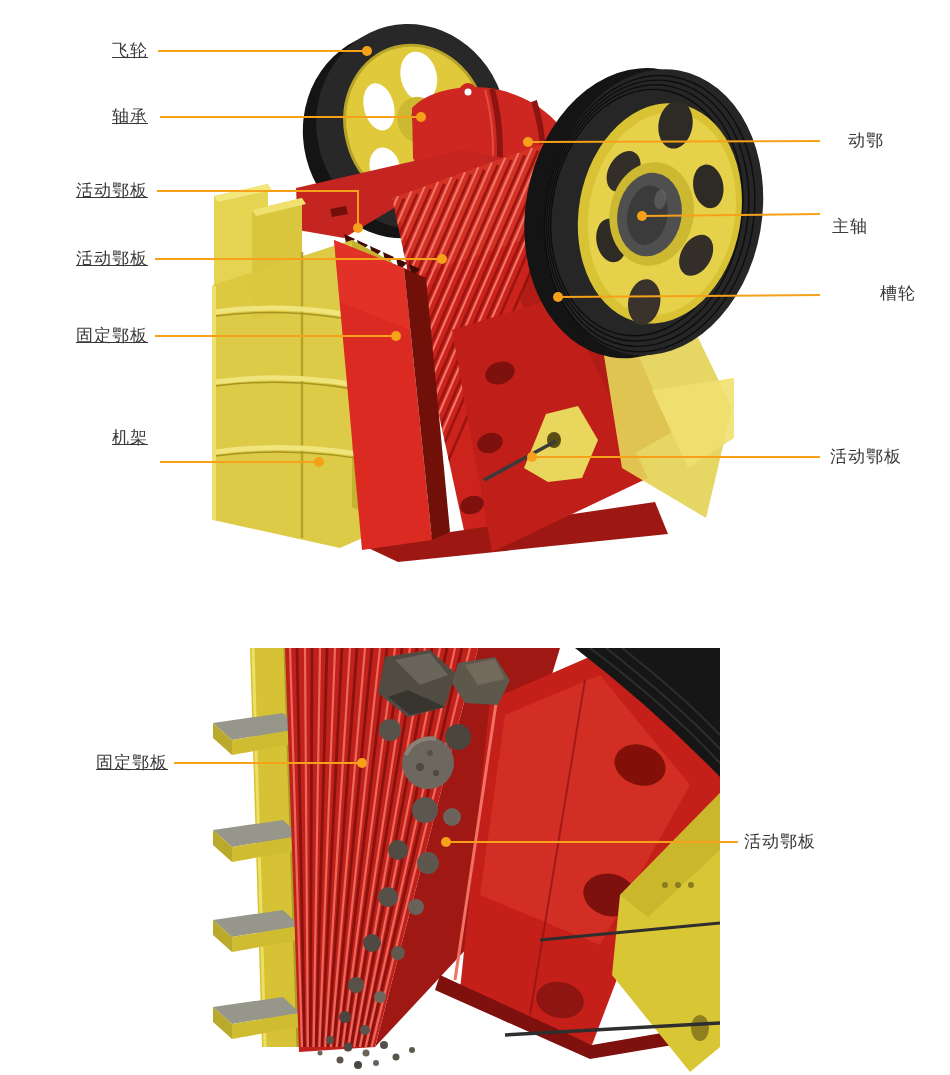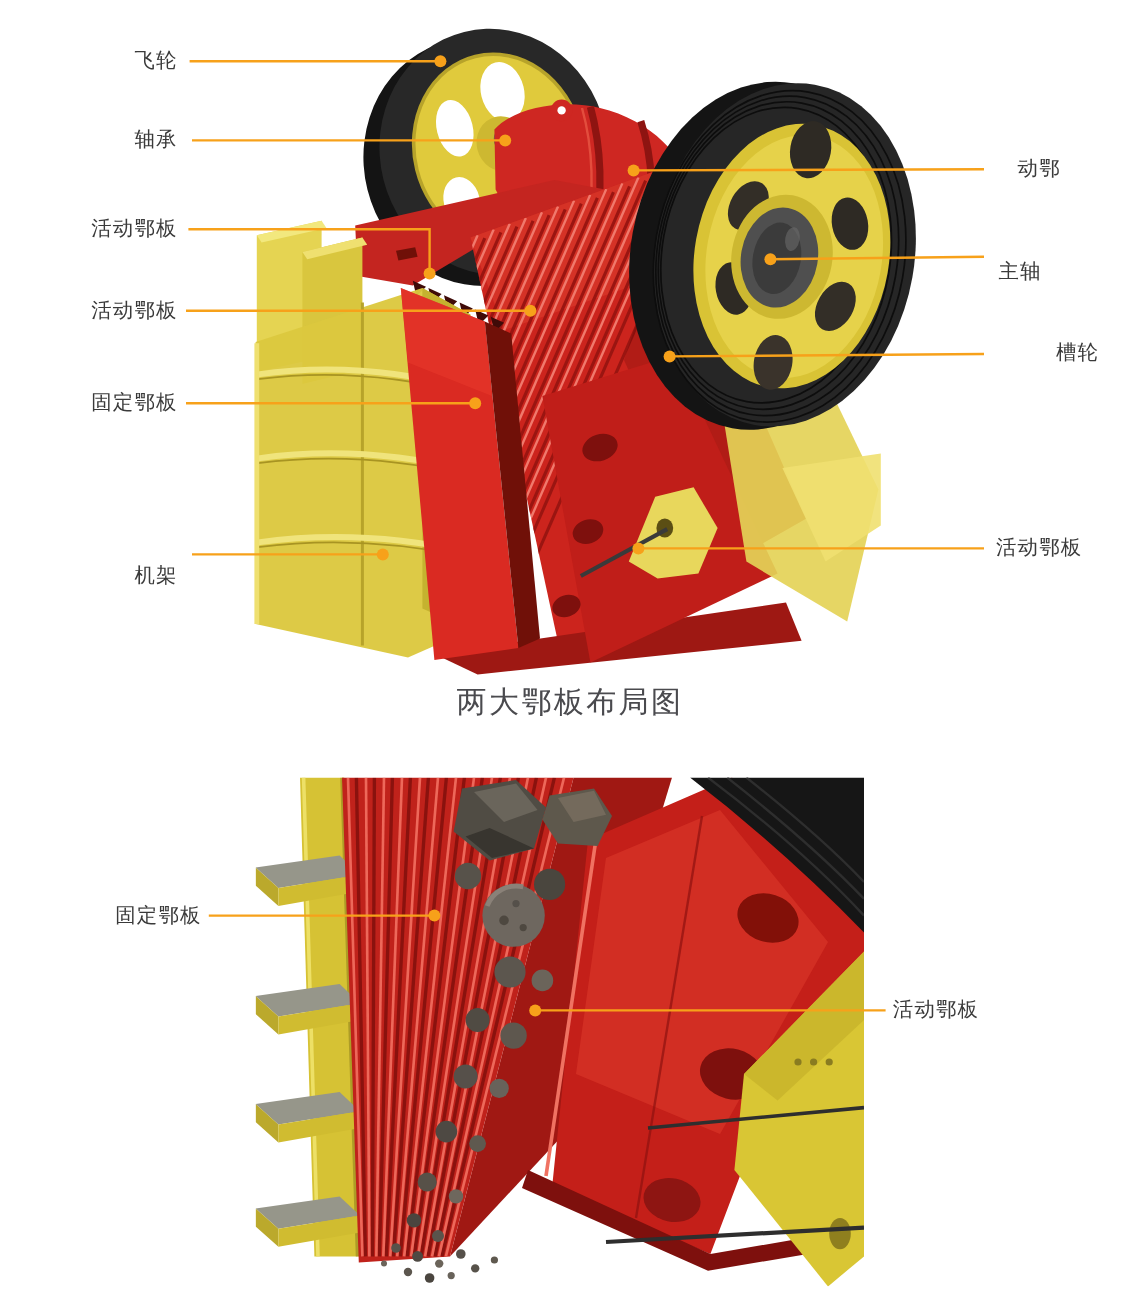--- a/index.html
+++ b/index.html
@@ -5,21 +5,21 @@
   html,body{margin:0;padding:0;background:#fff;}
   .canvas{
     position:relative;width:950px;height:1075px;background:#fff;overflow:hidden;
     font-family:"Liberation Sans","DejaVu Sans",sans-serif;
   }
   .art{position:absolute;left:0;pointer-events:none;}
   .callout{
     position:absolute;height:22px;line-height:22px;font-size:17px;
     color:#3a3a3a;font-weight:500;letter-spacing:1px;white-space:nowrap;
   }
-  .callout.left{text-align:right;}
+  .callout.left{text-align:right;text-decoration:underline;}
   .section-title{
     position:absolute;left:0;top:568px;width:950px;text-align:center;
     font-size:25px;color:#4a4a4e;font-weight:500;letter-spacing:2px;
   }
 </style>
 </head>
 <body>
 
 <div class="canvas">
 
@@ -335,25 +335,24 @@
       <circle cx="362" cy="763" r="5"></circle>
         <circle cx="446" cy="842" r="5"></circle>
     </g>
   </svg>
 
   <div class="callout left" style="right:802px;top:40px">飞轮</div>
   <div class="callout left" style="right:802px;top:106px">轴承</div>
   <div class="callout left" style="right:802px;top:180px">活动鄂板</div>
   <div class="callout left" style="right:802px;top:248px">活动鄂板</div>
   <div class="callout left" style="right:802px;top:325px">固定鄂板</div>
-  <div class="callout left" style="right:802px;top:469px">机架</div>
+  <div class="callout left" style="right:802px;top:427px">机架</div>
 
   <div class="callout" style="left:848px;top:130px">动鄂</div>
   <div class="callout" style="left:832px;top:216px">主轴</div>
   <div class="callout" style="left:880px;top:283px">槽轮</div>
   <div class="callout" style="left:830px;top:446px">活动鄂板</div>
 
-  <div class="section-title">两大鄂板布局图</div>
 
   <div class="callout left" style="right:782px;top:752px">固定鄂板</div>
   <div class="callout" style="left:744px;top:831px">活动鄂板</div>
 
 </div>
 
 </body></html>

